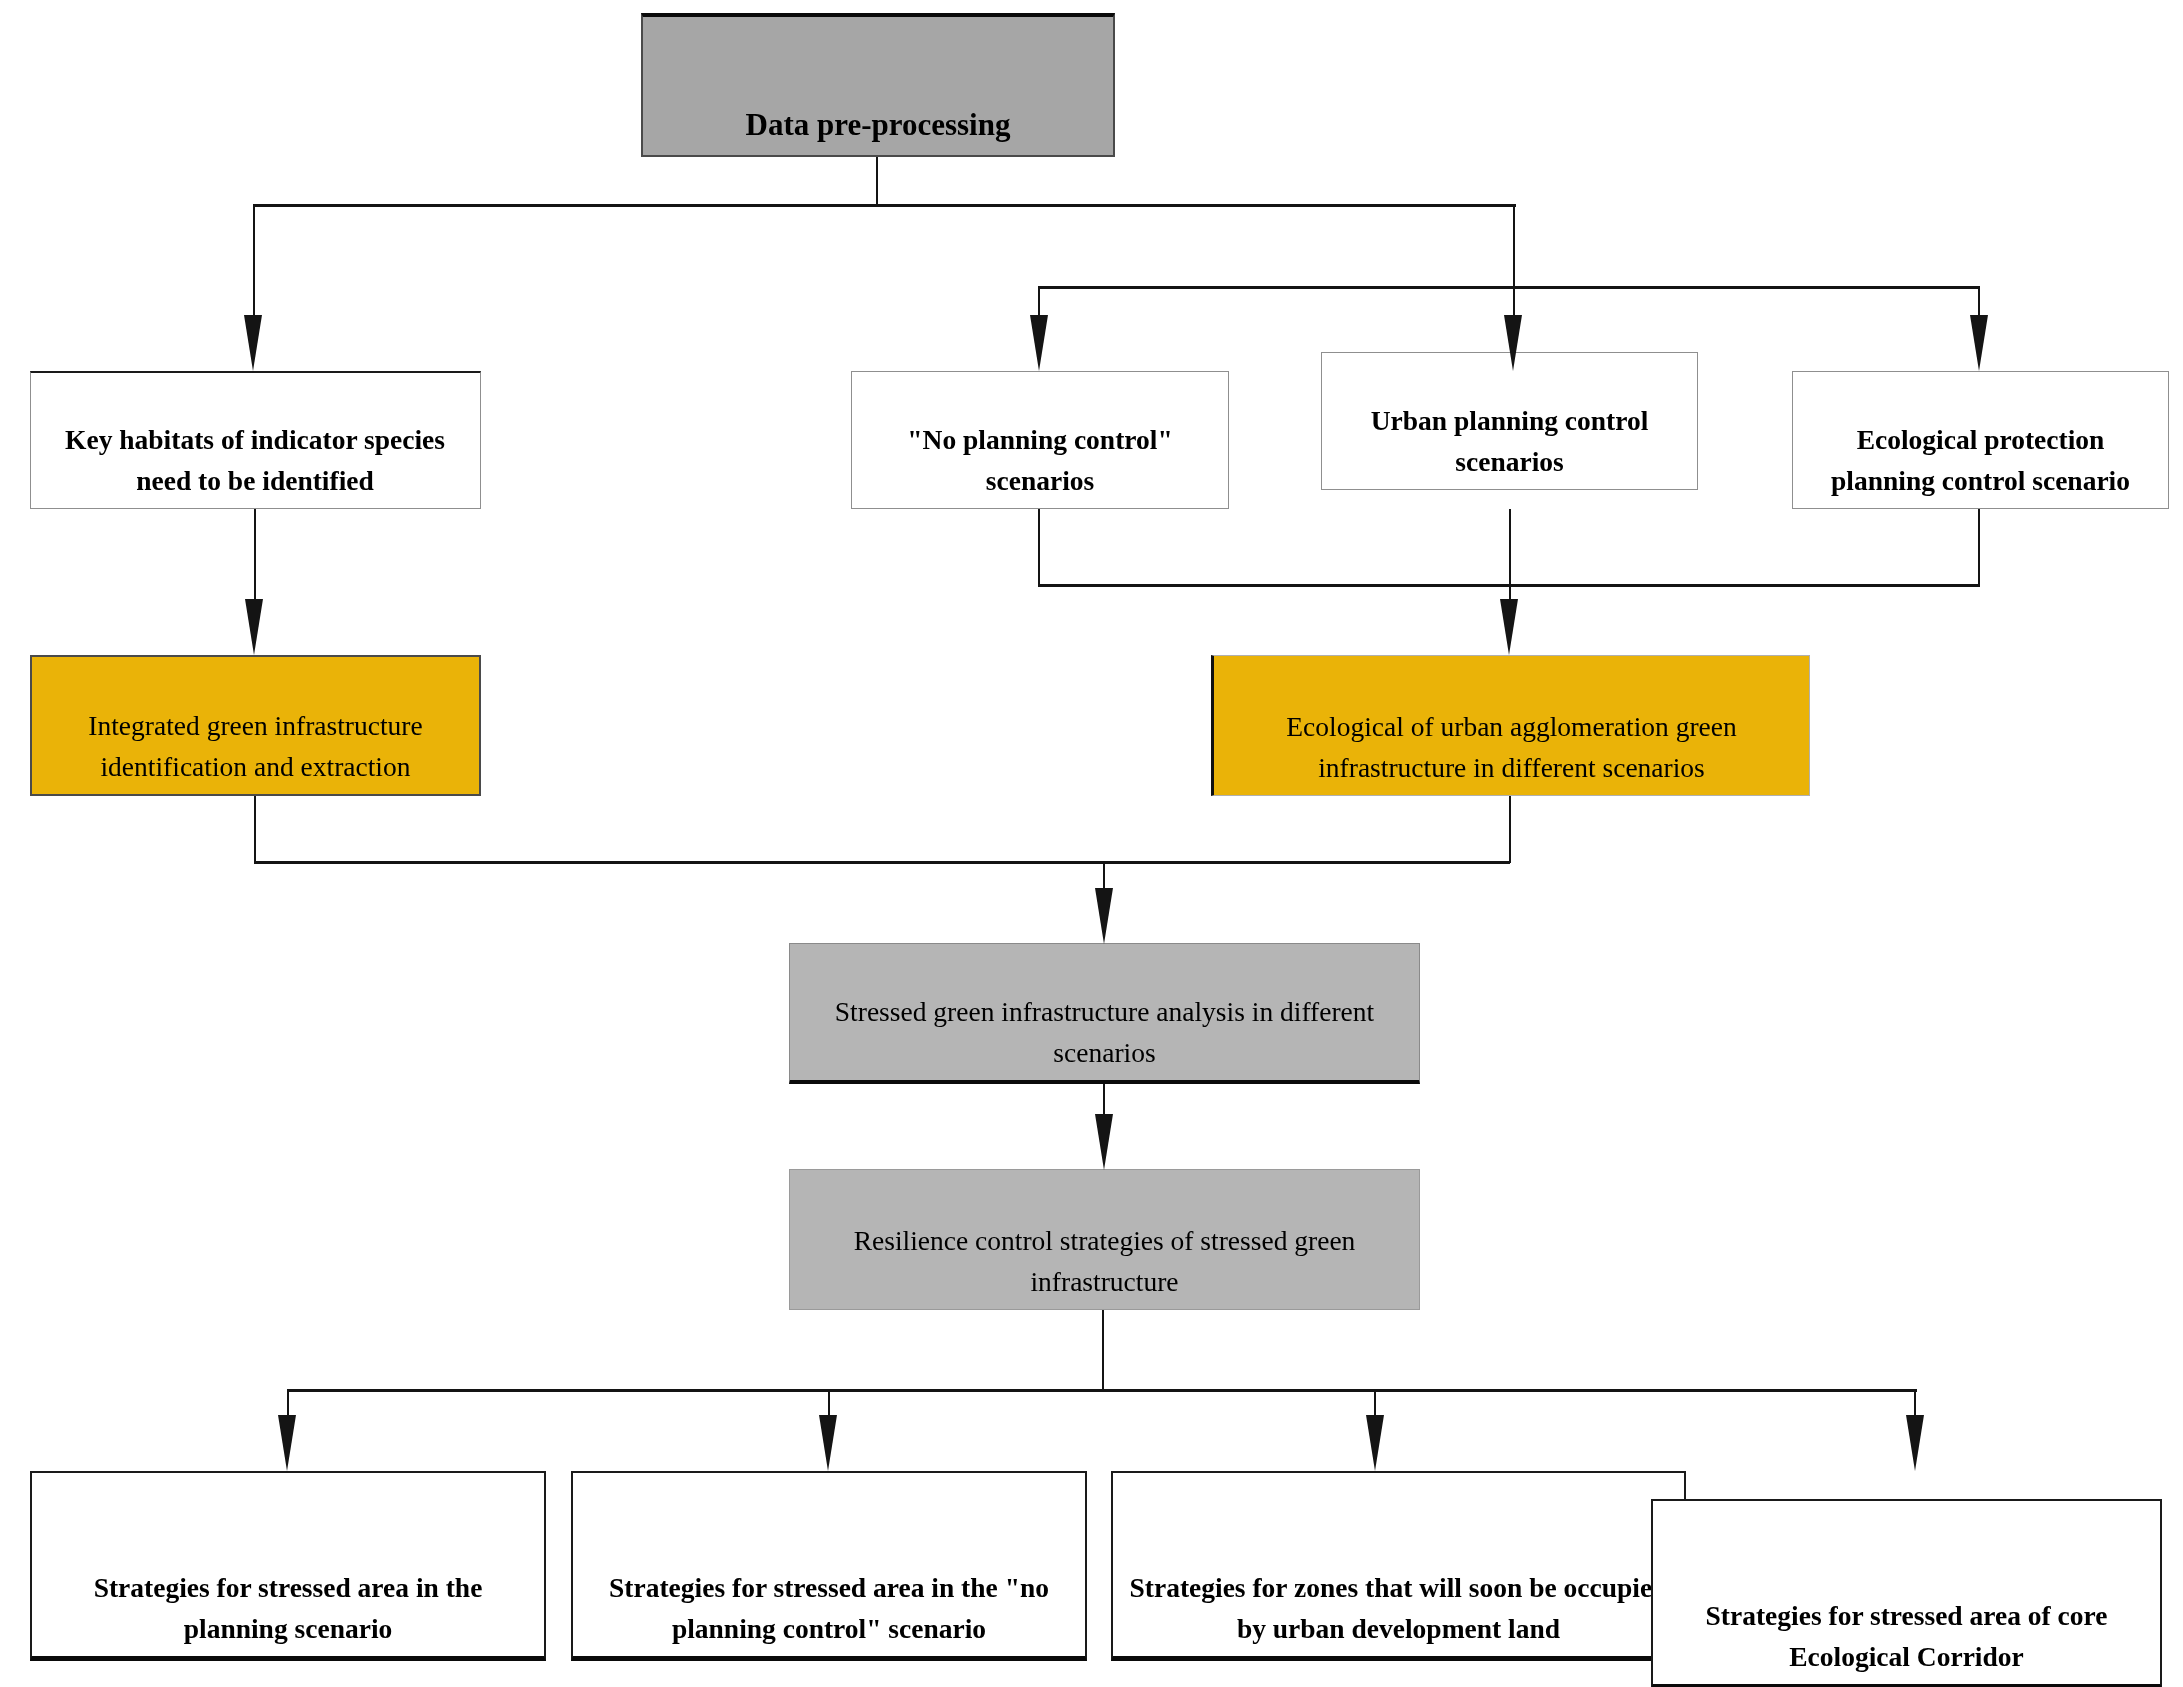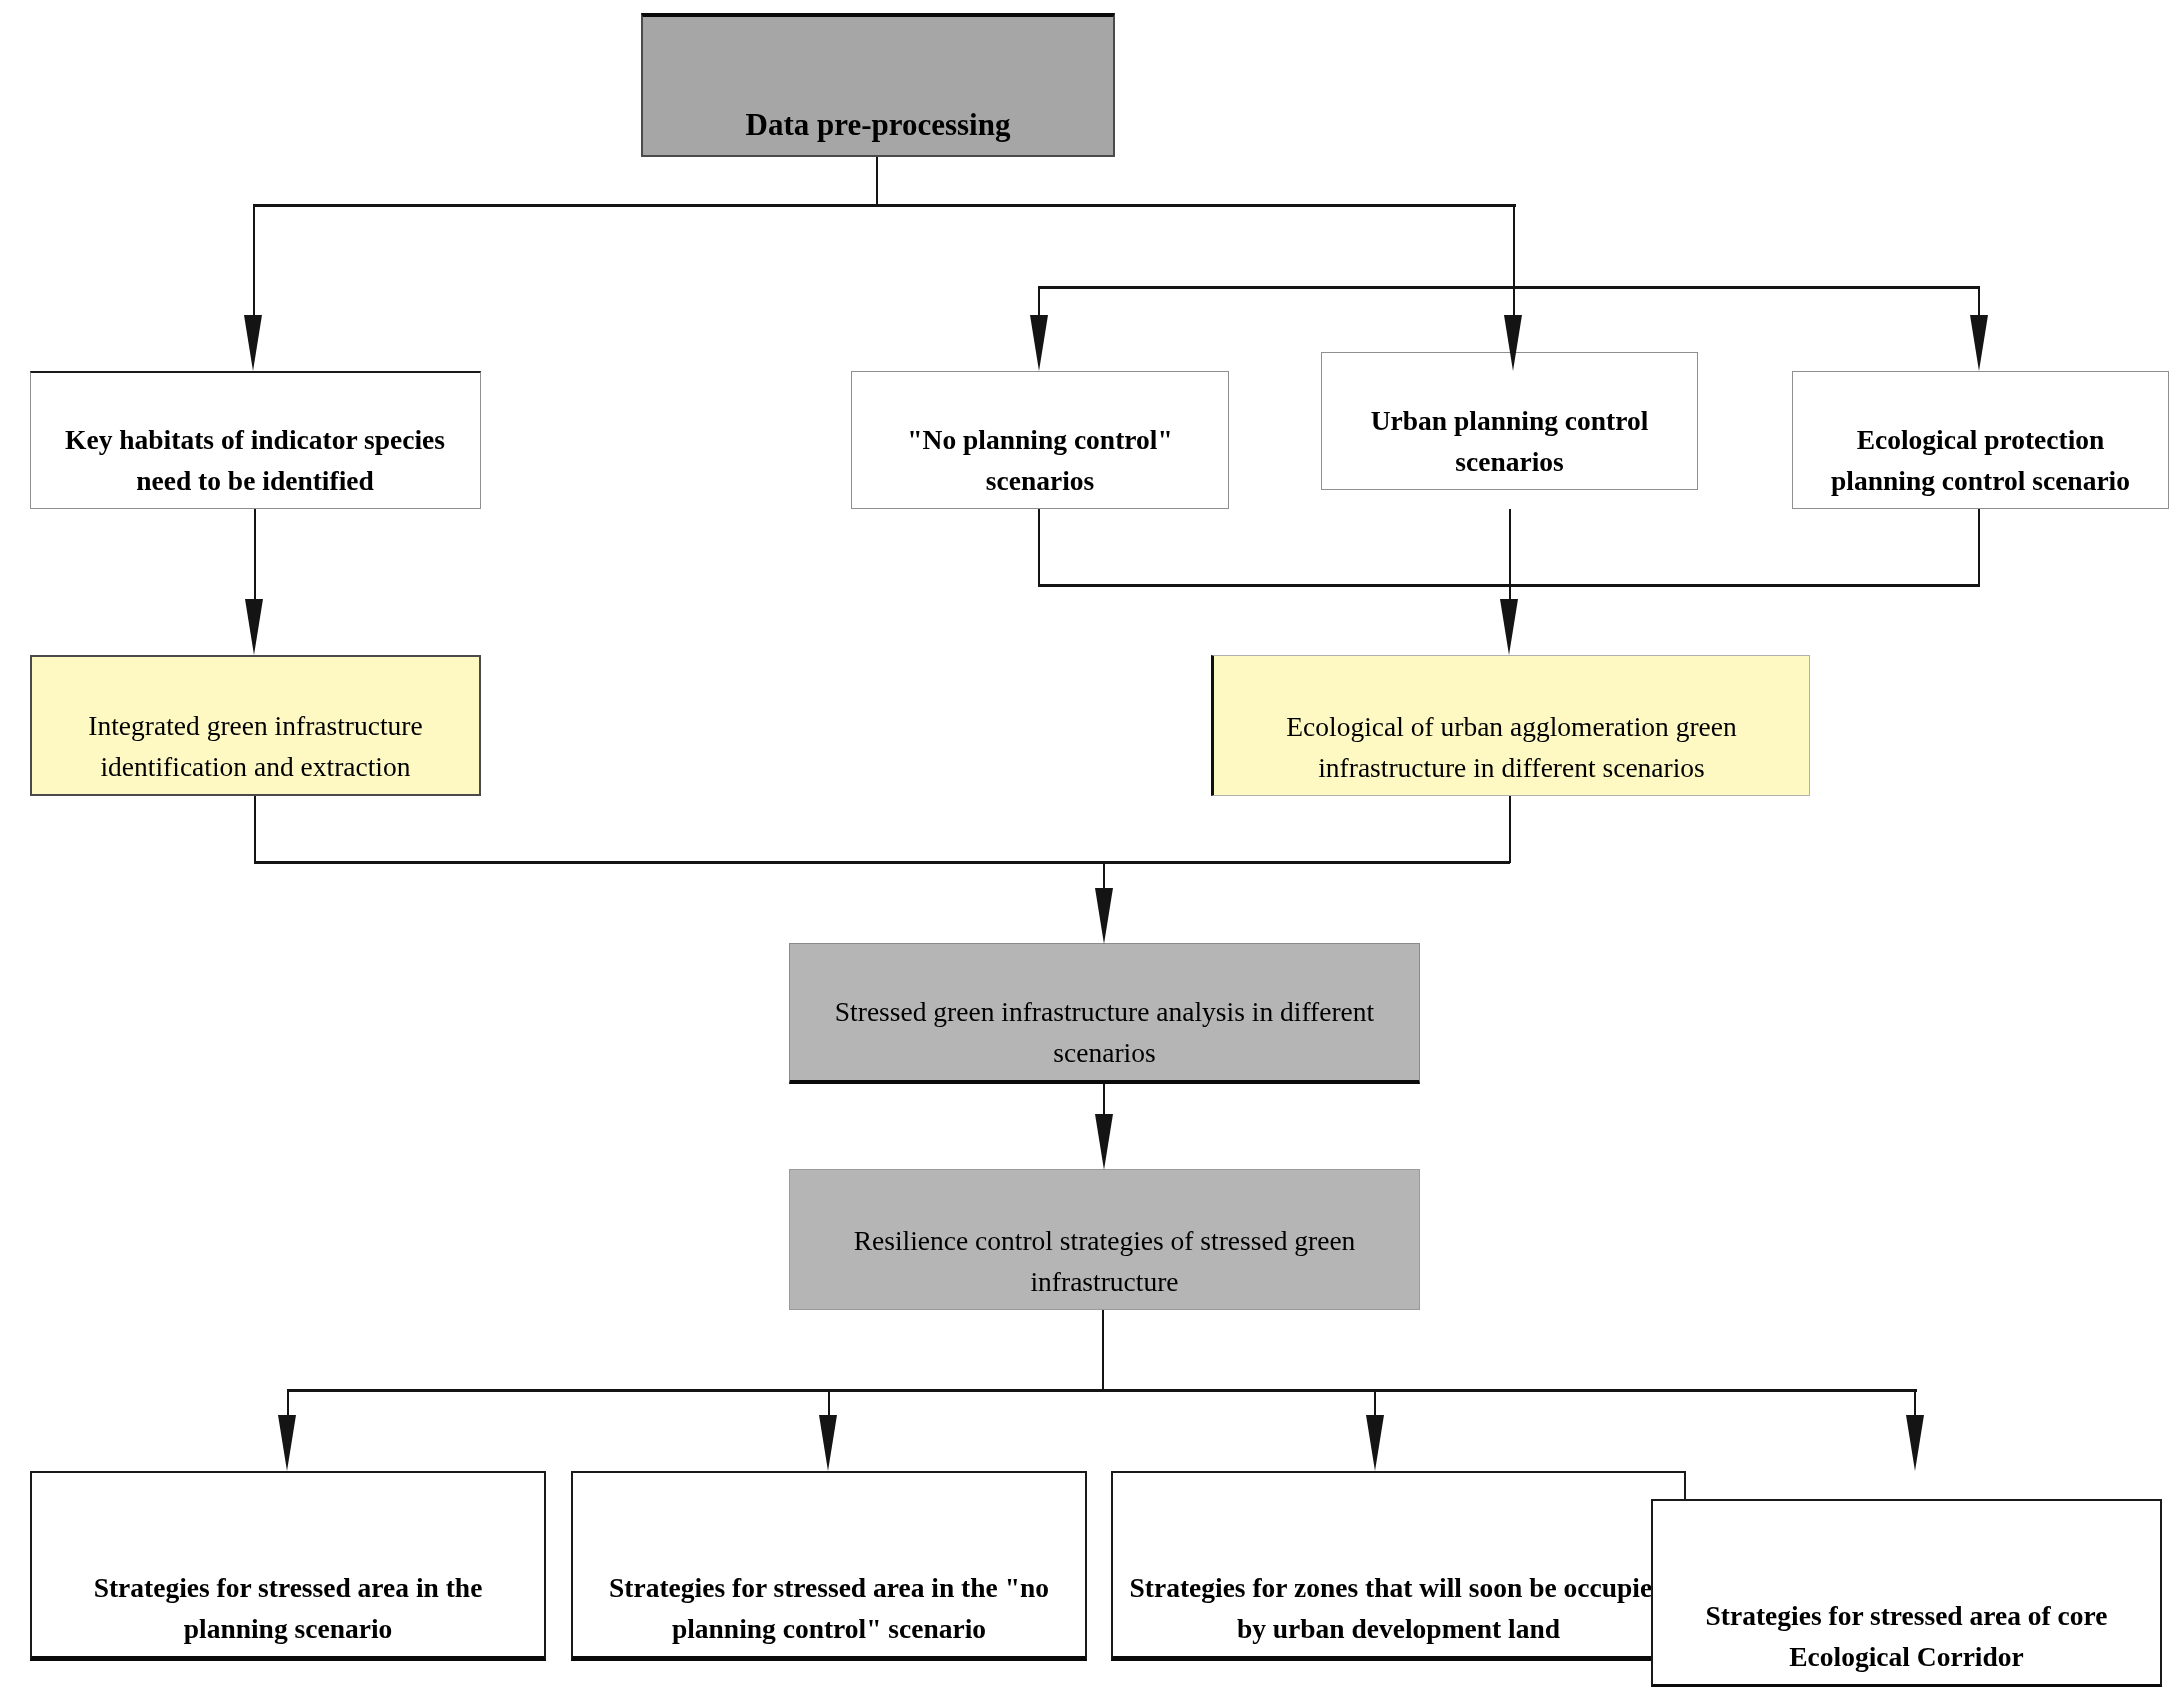--- a/index.html
+++ b/index.html
@@ -15,21 +15,21 @@
     position:absolute;
     display:flex;align-items:flex-end;justify-content:center;
     text-align:center;
     font-size:27.5px;line-height:1.5;
     box-sizing:border-box;
     padding:6.6px 22px;
   }
   .node.title{font-weight:bold;font-size:31px;}
   .fill-dark{background:#a6a6a6;}
   .fill-mid{background:#b5b5b5;}
-  .fill-light{background:#fef9c3;}
+  .fill-light{background:#eab308;}
   .fill-white{background:#ffffff;font-weight:bold;}
   .bd-thin{border:1.3px solid #8f8f8f;}
   .bd-dark{border:2px solid #4a4a4a;}
   .bd-black{border:2px solid #1a1a1a;}
   .top-heavy{border-top:4.6px solid #0a0a0a;}
   .bottom-heavy{border-bottom:5.2px solid #0a0a0a;}
   .vline,.hline{position:absolute;background:#141414;}
   .vline{width:2px;}
   .hline{height:3.3px;}
   .arrow{

